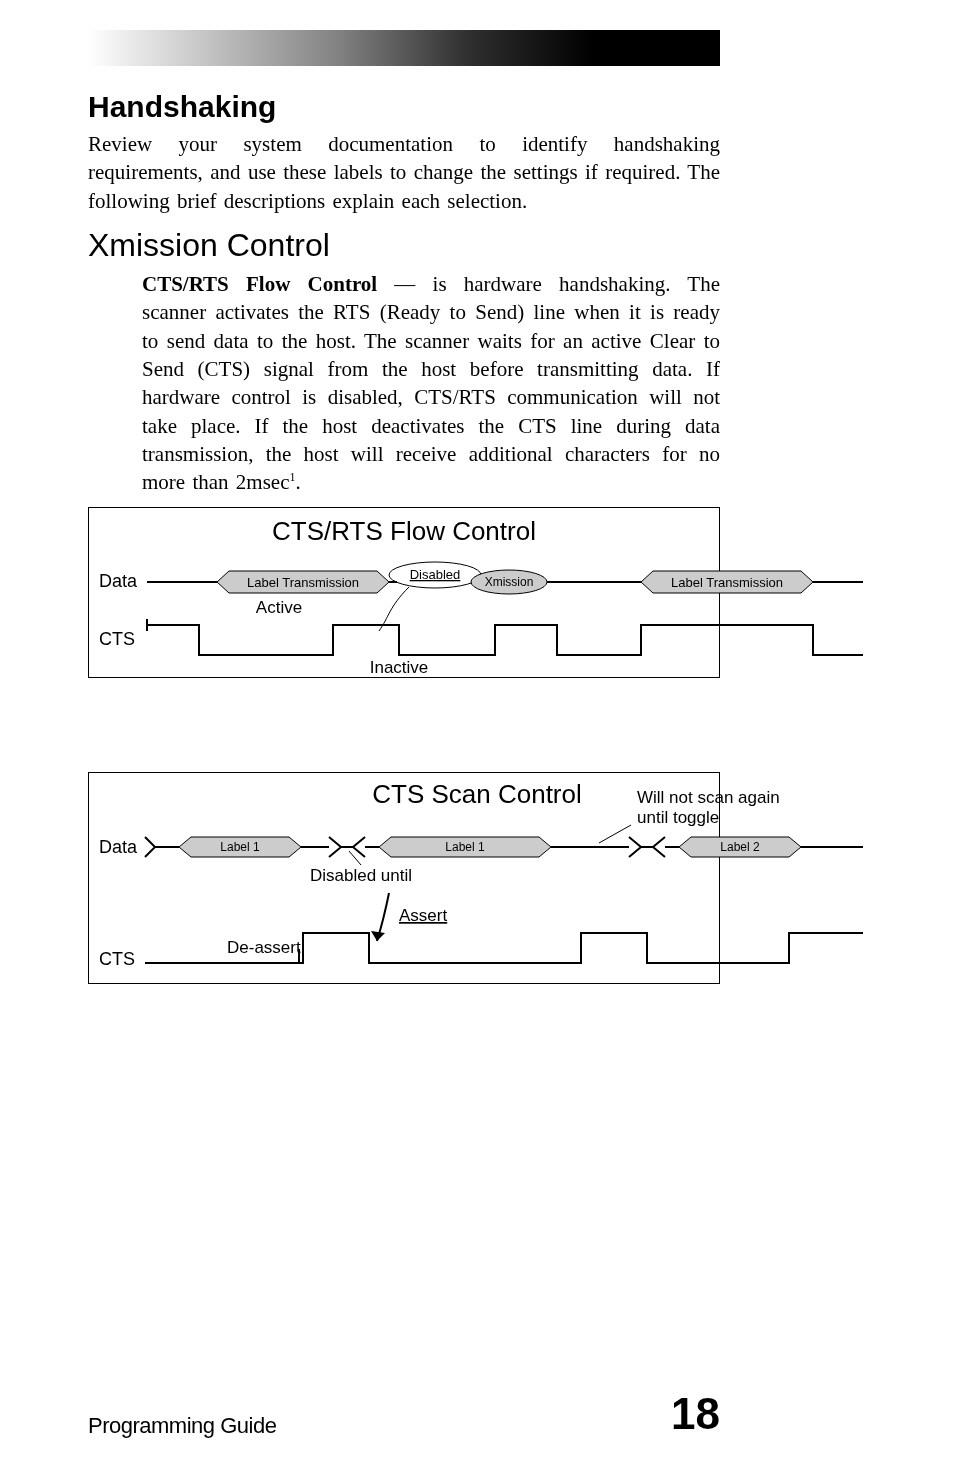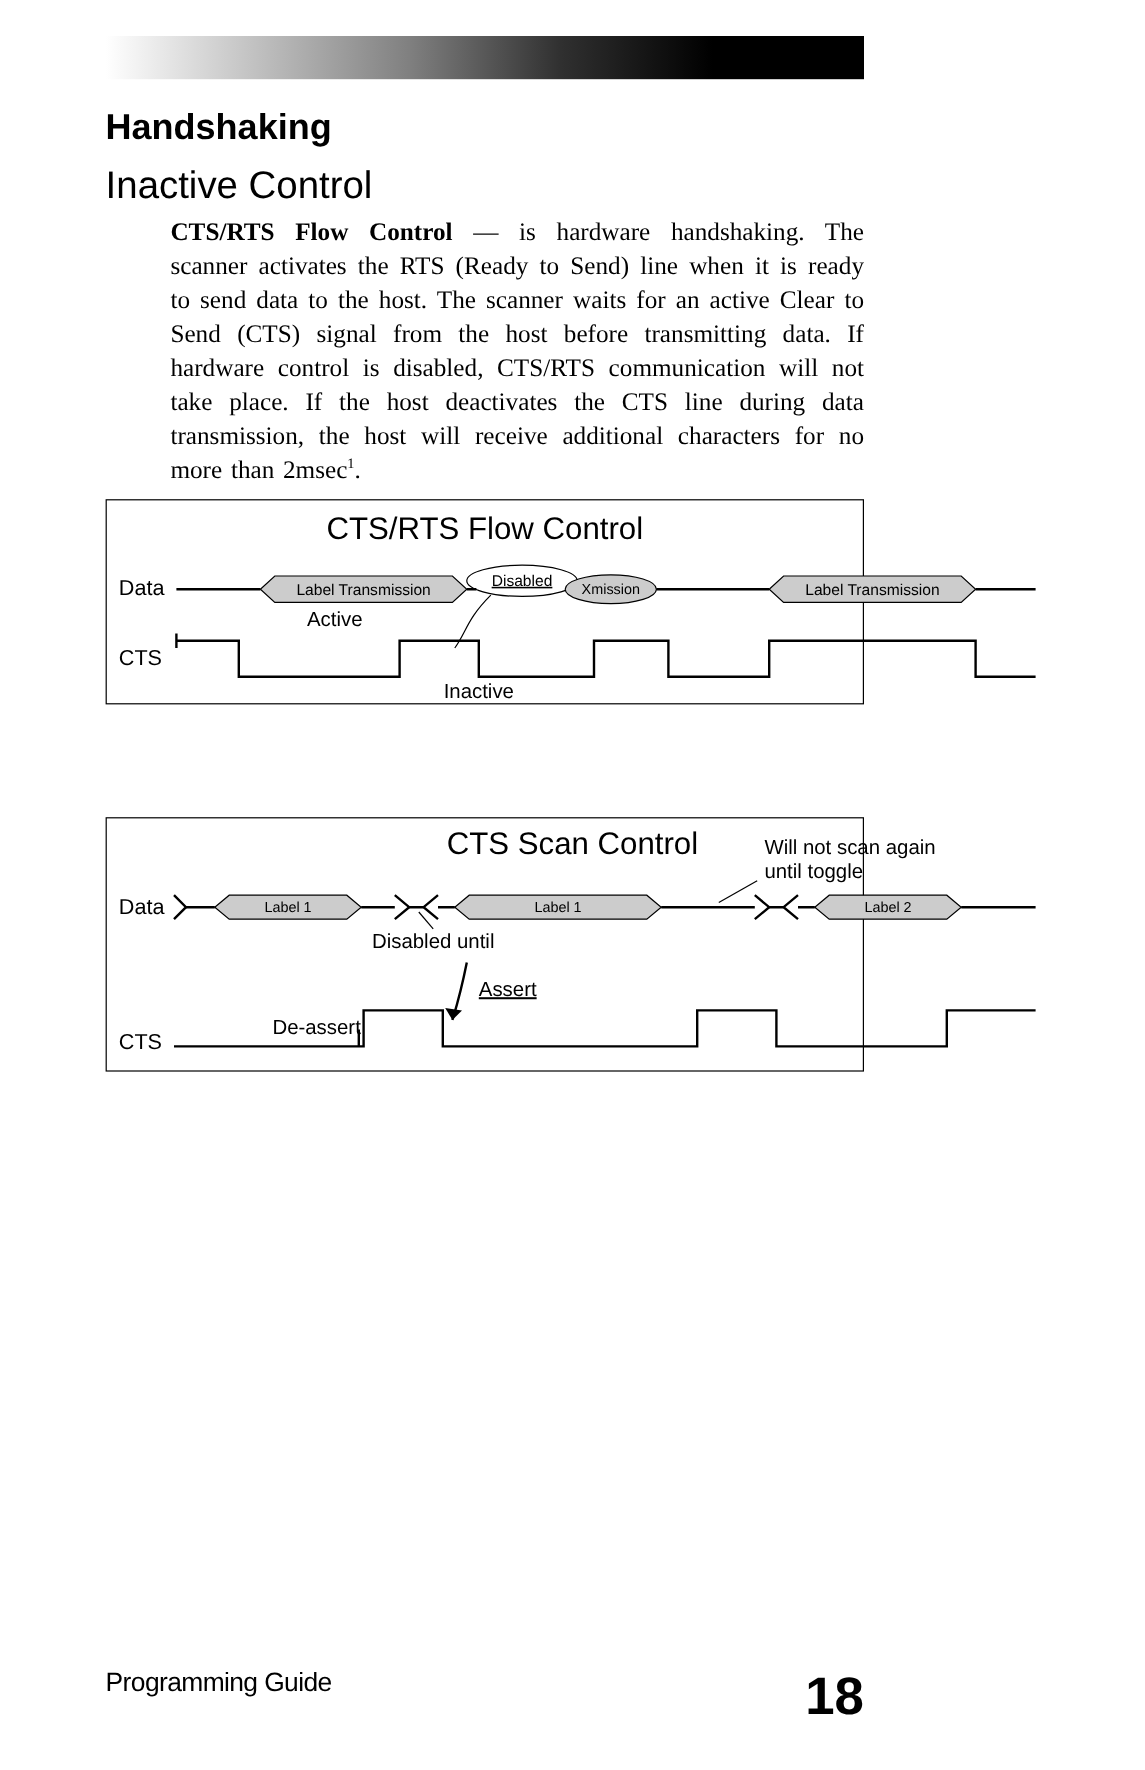--- a/index.html
+++ b/index.html
@@ -12,34 +12,35 @@
   .indent-block { margin-left: 54px; font-family: Georgia, serif; font-size: 21px; line-height: 1.35; text-align: justify; word-spacing: 2px; }
   .bold-run { font-weight: bold; }
   sup { font-size: 12px; vertical-align: super; }
   .diag { border: 1px solid #000; margin-top: 10px; width: 100%; background: #fff; }
   .diag-title { font-family: Arial, Helvetica, sans-serif; font-size: 26px; text-align: center; padding: 8px 0 10px 0; }
   .sans { font-family: Arial, Helvetica, sans-serif; }
   .svgwrap { display: block; }
   .footnote-rule-top { border-top: 1px solid #000; margin-top: 0; }
   .footnote-rule-bot { border-top: 1px solid #000; margin-top: 0; }
   .footnote { font-family: Arial, Helvetica, sans-serif; font-size: 16px; padding: 4px 0 4px 40px; }
-  .footer { position: absolute; bottom: 36px; left: 88px; right: 88px; display: flex; justify-content: space-between; align-items: flex-start; }
+  .footer { position: absolute; bottom: 36px; left: 88px; right: 88px; display: flex; justify-content: space-between; align-items: flex-end; }
   .footer-left { font-family: Arial, Helvetica, sans-serif; font-size: 22px; letter-spacing: -0.5px; }
   .footer-right { font-family: Arial, Helvetica, sans-serif; font-size: 44px; font-weight: bold; }
   .gap-lg { height: 86px; }
 </style>
 </head>
 <body>
 
 <div class="page">
   <div class="topbar"></div>
 
   <div class="h1">Handshaking</div>
+  <div class="intro">Review your system documentation to identify handshaking requirements, and use these labels to change the settings if required.  The following brief descriptions explain each selection.</div>
 
-  <div class="h2">Inactive Control</div>
+  <div class="h2">Xmission Control</div>
 
   <div class="indent-block">
     <span class="bold-run">CTS/RTS Flow Control</span><span>  —  is hardware handshaking.  The scanner activates the RTS (Ready to Send) line when it is ready to send data to the host.  The scanner waits for an active Clear to Send (CTS) signal from the host before transmitting data.  If hardware control is disabled, CTS/RTS communication will not take place. If the host deactivates the CTS line during data transmission, the host will receive additional characters for no more than 2msec</span><sup>1</sup><span>.</span>
   </div>
 
   <div class="diag">
     <div class="diag-title">CTS/RTS Flow Control</div>
     <svg class="svgwrap" width="776" height="120" viewBox="0 0 776 120">
 
       <text x="10" y="30" class="sans" font-size="18">Data</text>

